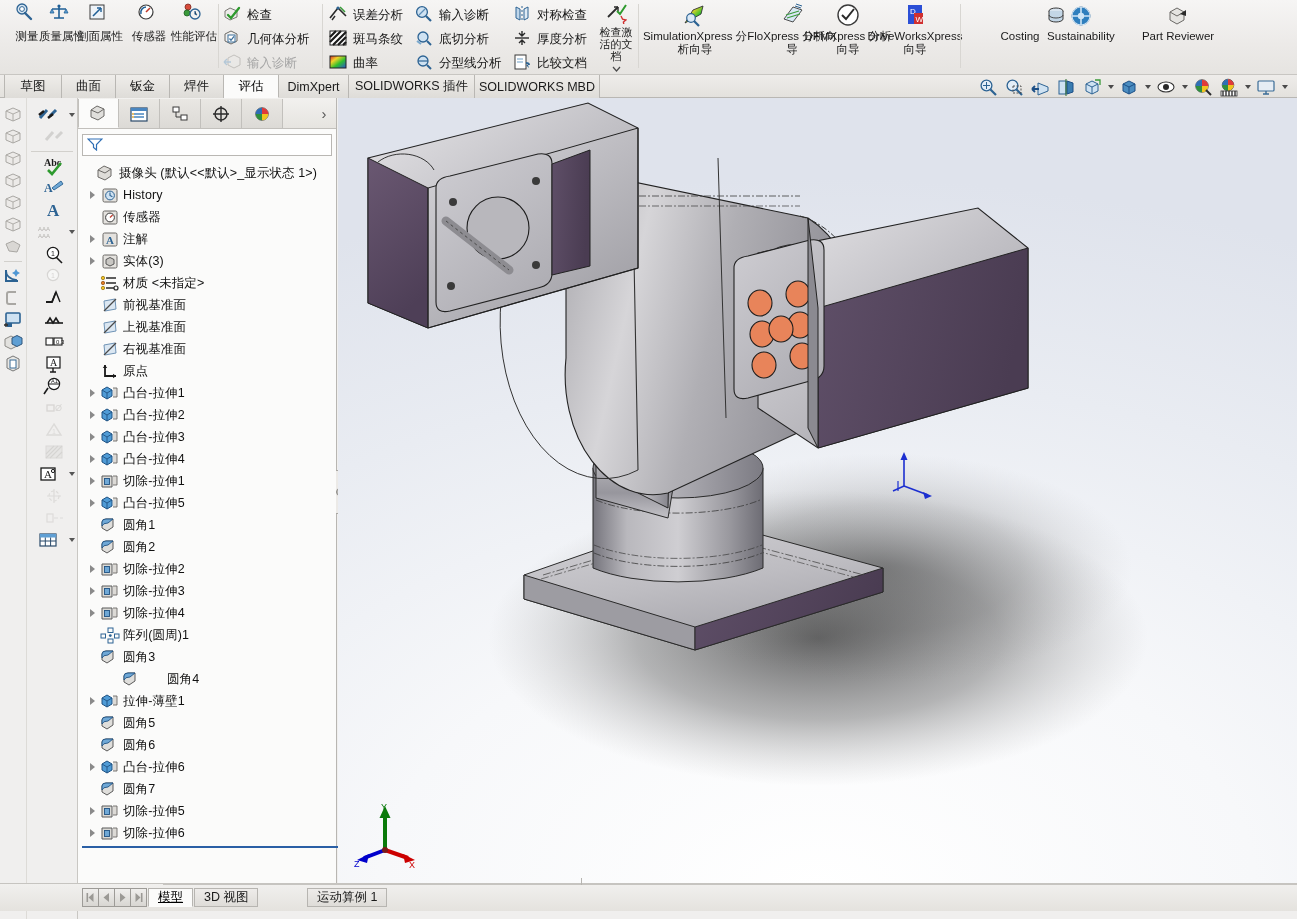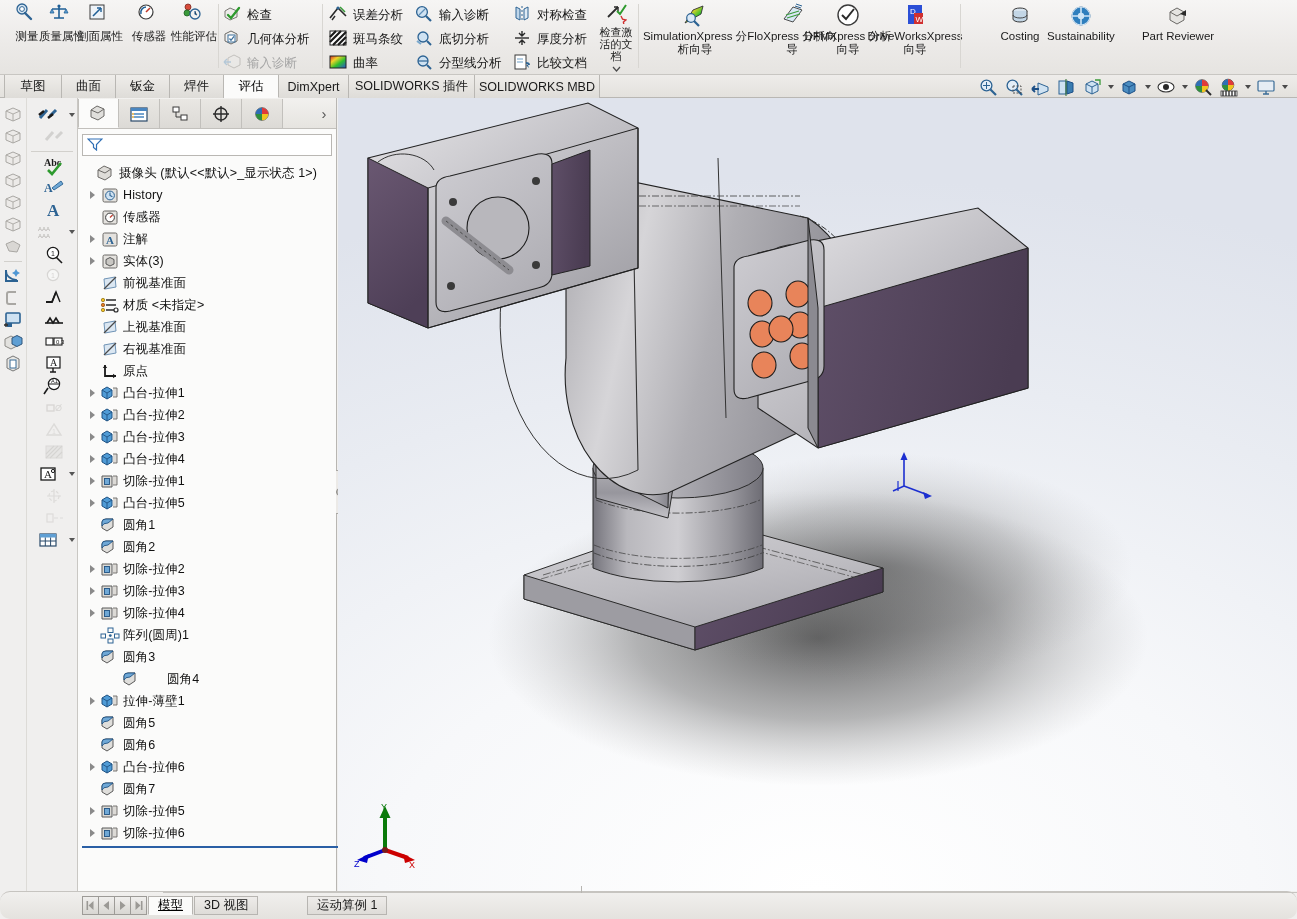--- a/index.html
+++ b/index.html
@@ -141,23 +141,23 @@
     border-radius:0 3px 3px 0;box-sizing:border-box;
     display:flex;align-items:center;justify-content:center;cursor:col-resize;
   }
   .splitter i{width:6px;height:6px;border-radius:50%;background:#bdbbb7;border:1px solid #8e8c88;display:block;}
 
   
   .triad{position:absolute;left:352px;top:798px;width:66px;height:70px;}
 
   
   .bottom{
-    position:absolute;left:0;bottom:0;width:1297px;height:28px;
+    position:absolute;left:0;bottom:8px;width:1297px;height:28px;
     background:linear-gradient(180deg,#f1f0ee,#e4e2de);
-    border-top:1px solid #c6c4c0;box-sizing:border-box;border-radius:10px;
+    border-top:1px solid #c6c4c0;box-sizing:border-box;
   }
   .navbtns{position:absolute;left:82px;top:4px;display:flex;}
   .navbtn{
     width:15px;height:17px;border:1px solid #9d9b97;margin-right:-1px;
     background:linear-gradient(180deg,#f0efed,#d8d6d2);
     display:flex;align-items:center;justify-content:center;cursor:default;
   }
   .btab{
     position:absolute;top:4px;height:19px;box-sizing:border-box;
     display:flex;align-items:center;justify-content:center;padding:0 9px;
@@ -433,21 +433,21 @@
               <rect x="12" y="11" width="9" height="11" fill="#d03030"></rect>
               <text x="13.5" y="20" font-family="Liberation Sans, sans-serif" font-size="8" fill="#fff">W</text>
             </svg>
           </span>
                  <span class="lb">DriveWorksXpress 向导</span>
         </div>
       </div>
     <div class="rsep" style="left:960px;"></div>
 
     <div class="rgroup" id="g8">
-        <div class="bigbtn wide" style="left: 972px;">
+        <div class="bigbtn wide" style="left: 972px; align-items: flex-end;">
           <span class="ic">
             <svg width="24" height="24" viewBox="0 0 24 24">
               <ellipse cx="12" cy="7" rx="7" ry="3" fill="#d8e4ef" stroke="#3a3a3a" stroke-width="1"></ellipse>
               <path d="M5 7 L5 15 A7 3 0 0 0 19 15 L19 7" fill="#c3d6e6" stroke="#3a3a3a" stroke-width="1"></path>
               <path d="M5 11 A7 3 0 0 0 19 11" fill="none" stroke="#3a3a3a" stroke-width="0.9"></path>
             </svg>
           </span>
                  <span class="lb">Costing</span>
         </div>
         <div class="bigbtn xwide" style="left: 1028px;">
@@ -913,39 +913,39 @@
             <svg width="18" height="17" viewBox="0 0 18 17">
               <rect x="2" y="2" width="14" height="13" rx="1.5" fill="#e4e2de" stroke="#6b6966" stroke-width="1"></rect>
               <path d="M5 6.5 L9 4.5 L13 6.5 L13 11 L9 13 L5 11 Z" fill="#c9c7c3" stroke="#4a4a4a" stroke-width="0.9"></path>
             </svg>
           </span>
        <span class="tlabel">实体(3)</span>
         </div>
         <div class="trow" style="padding-left: 8px;">
           <span class="arrow "></span>
        <span class="ticon">
-            <svg width="18" height="17" viewBox="0 0 18 17">
-              <path d="M3 4 L14 2 L15 12 L4 14 Z" fill="#dbe7f2" stroke="#6f93b5" stroke-width="1"></path>
-              <path d="M3 14 L15 2" stroke="#4a4a4a" stroke-width="1.2"></path>
-            </svg>
-          </span>
-       <span class="tlabel">前视基准面</span>
-        </div>
-        <div class="trow" style="padding-left: 8px;">
-          <span class="arrow "></span>
-       <span class="ticon">
             <svg width="20" height="18" viewBox="0 0 20 18">
               <circle cx="3" cy="4" r="1.7" fill="#f0c020" stroke="#8a6a10" stroke-width="0.7"></circle>
               <circle cx="3" cy="9" r="1.7" fill="#e07a20" stroke="#8a4a10" stroke-width="0.7"></circle>
               <circle cx="3" cy="14" r="1.7" fill="#f0c020" stroke="#8a6a10" stroke-width="0.7"></circle>
               <path d="M6 4 L16 4 M6 9 L16 9 M6 14 L14 14" stroke="#2a2a2a" stroke-width="1.4"></path>
               <circle cx="16" cy="14" r="2" fill="none" stroke="#2a2a2a" stroke-width="1.2"></circle>
             </svg>
           </span>
        <span class="tlabel">材质 &lt;未指定&gt;</span>
+        </div>
+        <div class="trow" style="padding-left: 8px;">
+          <span class="arrow "></span>
+       <span class="ticon">
+            <svg width="18" height="17" viewBox="0 0 18 17">
+              <path d="M3 4 L14 2 L15 12 L4 14 Z" fill="#dbe7f2" stroke="#6f93b5" stroke-width="1"></path>
+              <path d="M3 14 L15 2" stroke="#4a4a4a" stroke-width="1.2"></path>
+            </svg>
+          </span>
+       <span class="tlabel">前视基准面</span>
         </div>
         <div class="trow" style="padding-left: 8px;">
           <span class="arrow "></span>
        <span class="ticon">
             <svg width="18" height="17" viewBox="0 0 18 17">
               <path d="M3 4 L14 2 L15 12 L4 14 Z" fill="#dbe7f2" stroke="#6f93b5" stroke-width="1"></path>
               <path d="M3 14 L15 2" stroke="#4a4a4a" stroke-width="1.2"></path>
             </svg>
           </span>
        <span class="tlabel">上视基准面</span>

